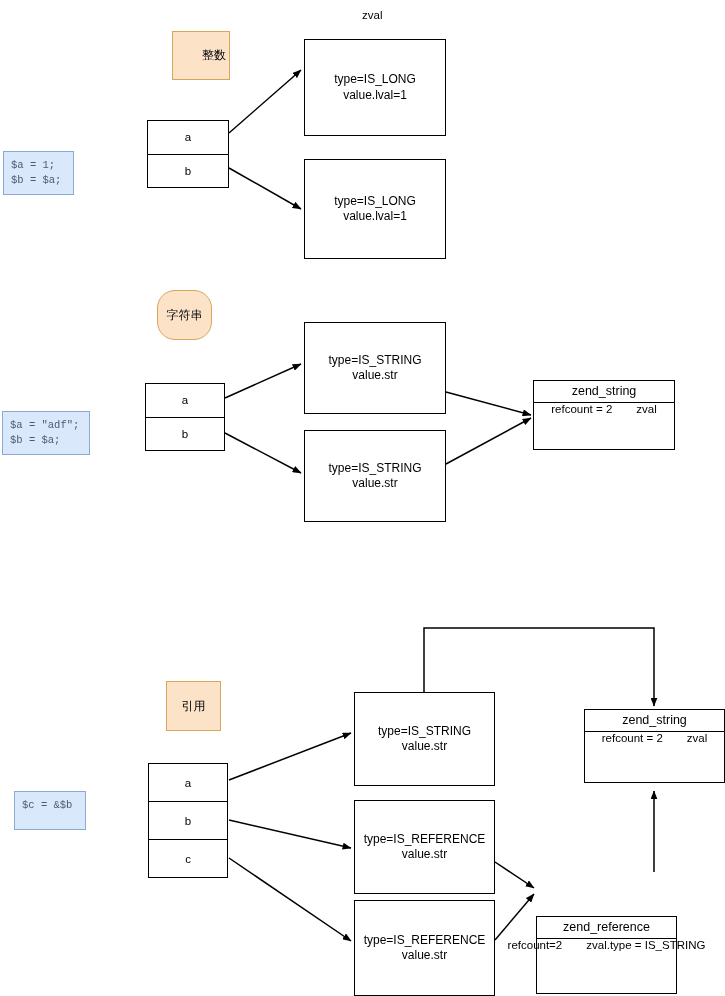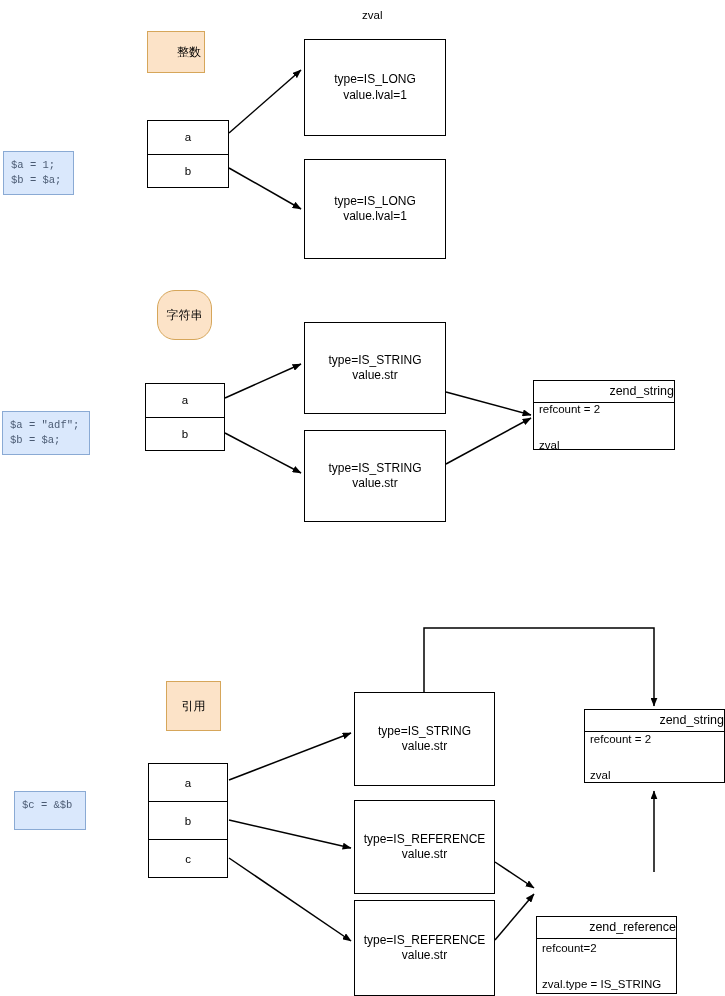--- a/index.html
+++ b/index.html
@@ -69,29 +69,29 @@
   .struct {
     position: absolute;
     box-sizing: border-box;
     border: 1.6px solid #000000;
     background: #ffffff;
     display: flex;
     flex-direction: column;
   }
   .struct .sttl {
     border-bottom: 1.6px solid #000000;
-    text-align: right;
+    text-align: center;
     font-size: 12.5px;
     padding: 3px 0 4px 0;
     white-space: nowrap;
   }
   .struct .sbody {
     flex: 1 1 auto;
     display: flex;
-    flex-direction: column;
+    flex-direction: row;
     justify-content: center;
     padding: 0 5px;
     gap: 24px;
   }
   .struct .srow {
     font-size: 11.5px;
     white-space: nowrap;
     text-align: left;
   }
 
@@ -171,21 +171,21 @@
       <line x1="495" y1="940" x2="534" y2="894" marker-end="url(#arrowhead)"></line>
 
       <line x1="654" y1="872" x2="654" y2="791" marker-end="url(#arrowhead)"></line>
 
       <polyline points="424,692 424,628 654,628 654,706" marker-end="url(#arrowhead)"></polyline>
     </g>
   </svg>
 
   <div class="caption" style="left:362px; top:9px;">zval</div>
 
-  <div class="cat" style="left:147px; top:31px; width:58px; height:42px;padding-left:26px;">
+  <div class="cat" style="left:172px; top:31px; width:58px; height:49px;padding-left:26px;">
     <span>整数</span>
   </div>
 
   <div class="code" style="left:3px; top:151px; width:71px; height:44px;">$a = 1;
 $b = $a;</div>
 
   <div class="vartable" style="left:147px; top:120px; width:82px; height:68px;">
     <div class="cell">
       <span>a</span>
     </div>

